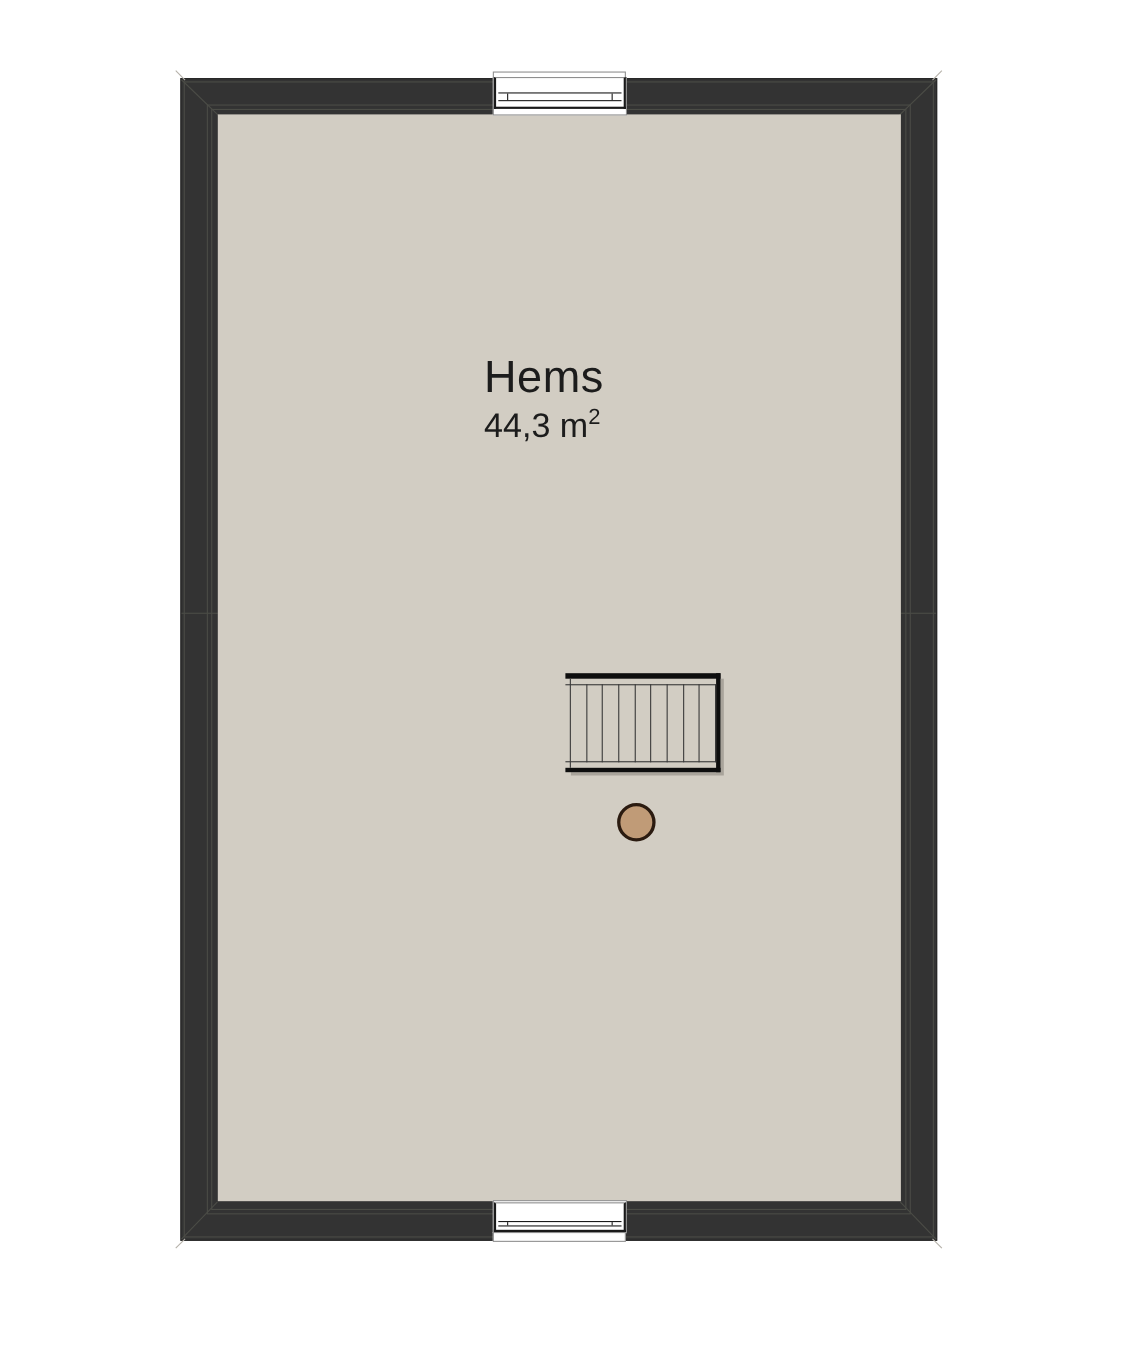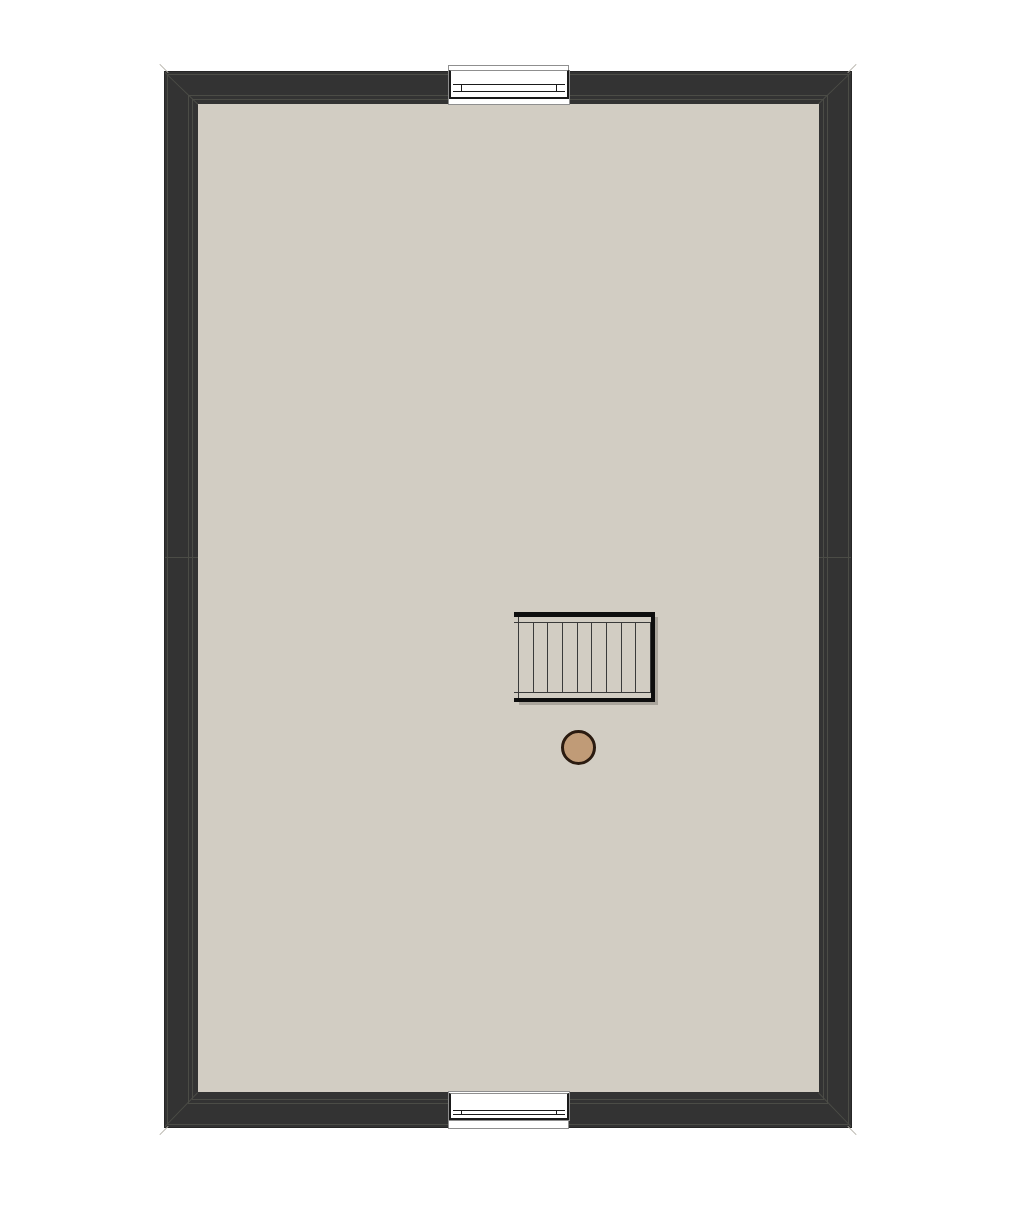--- a/index.html
+++ b/index.html
@@ -102,20 +102,24 @@
     <div class="tick tick-tr"></div>
     <div class="tick tick-bl"></div>
     <div class="tick tick-br"></div>
 
     <div class="seam seam-left"></div>
     <div class="seam seam-right"></div>
 
     <div class="floor"></div>
   </div>
 
+  <div class="room-label">
+    <div class="room-name">Hems</div>
+    <div class="room-area"><span>44,3 m</span><sup>2</sup></div>
+  </div>
 
   <div class="window window-top">
     <div class="win-part base"></div>
     <div class="win-part flange"></div>
     <div class="win-part frame">
       <div class="glass">
         <div class="post post-l"></div>
         <div class="post post-r"></div>
       </div>
     </div>

